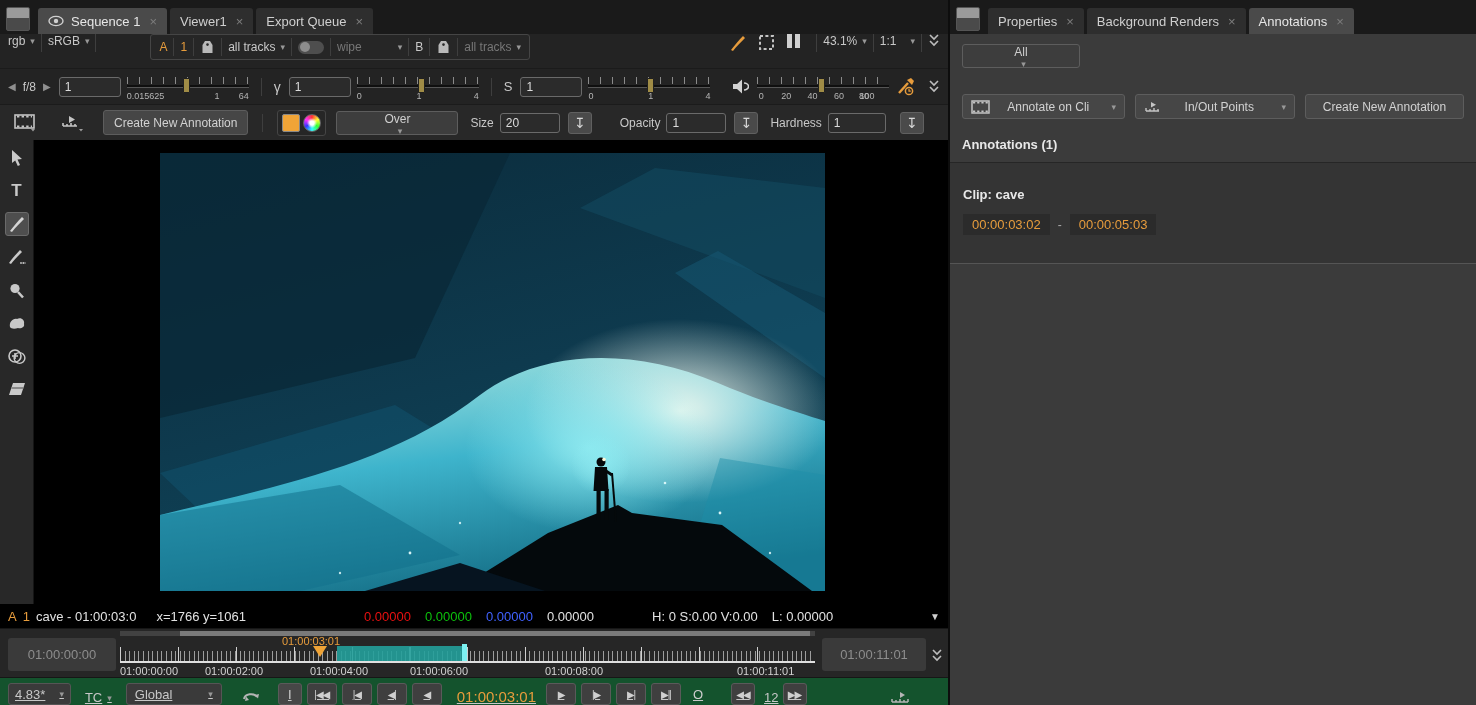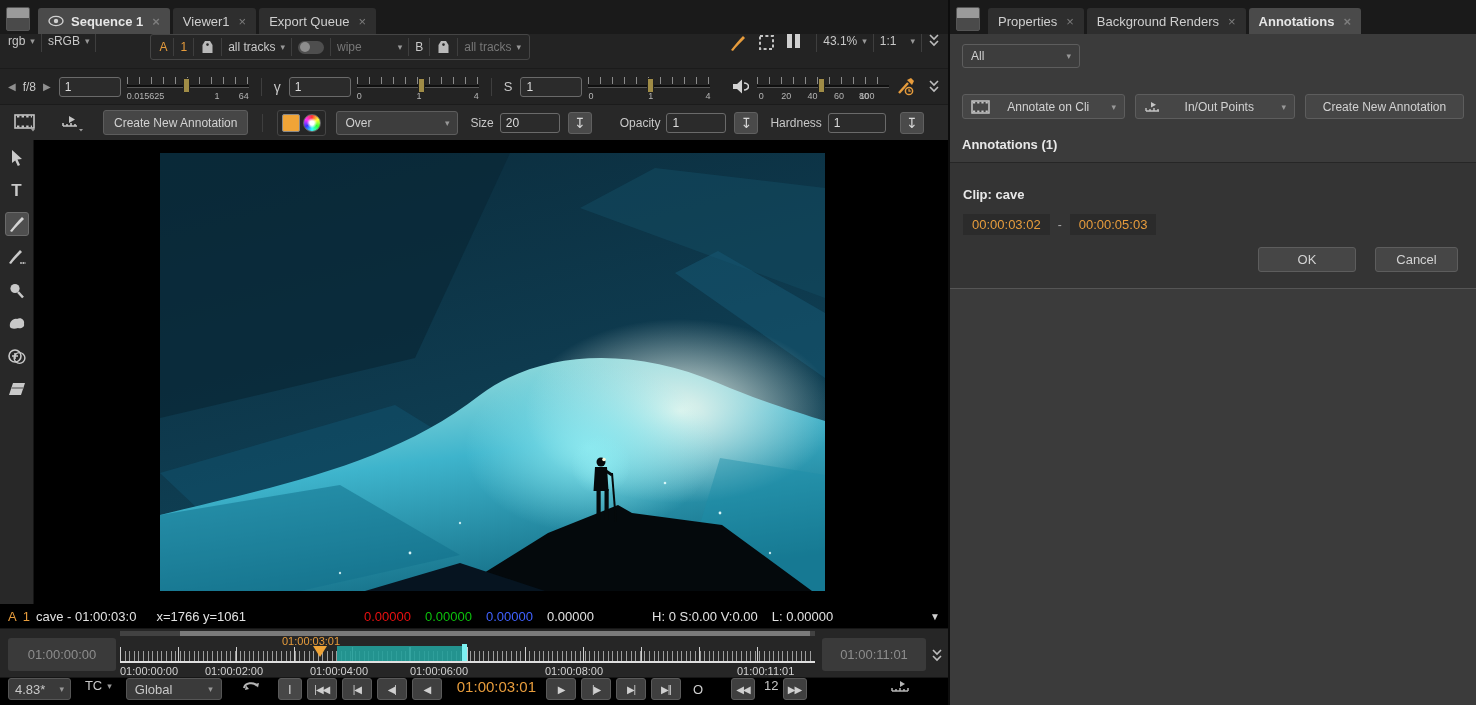--- a/index.html
+++ b/index.html
@@ -9,21 +9,21 @@
   .col-left { width:948px; display:flex; flex-direction:column; background:#232323; }
   .col-gap { width:2px; background:#0d0d0d; }
   .col-right { width:526px; display:flex; flex-direction:column; background:#3b3b3b; }
 
   
   .tabstrip { height:34px; background:#1a1a1a; display:flex; align-items:flex-end; padding:0 0 0 4px; flex:none; }
   .pane-icon { width:24px; height:24px; margin:0 8px 3px 2px; border:1px solid #555; border-radius:2px;
      background:linear-gradient(180deg,#9a9a9a 0 45%,#4a4a4a 45%); }
   .tab { height:26px; display:flex; align-items:center; padding:0 10px; margin-right:3px;
      background:#2e2e2e; border-radius:3px 3px 0 0; color:#cfcfcf; font-size:13px; white-space:nowrap; }
-  .tab.active { background:#4a4a4a; color:#e6e6e6;font-weight:bold; }
+  .tab.active { background:#4a4a4a; color:#e6e6e6; }
   .tab .close { color:#7d7d7d; margin-left:9px; font-size:13px; }
   .eye { margin-right:7px; display:inline-flex; }
   .sep { width:1px; height:18px; background:#3e3e3e; margin:0 6px; flex:none; }
   .caret { color:#989898; font-size:9px; margin-left:5px; }
   .dd { display:flex; align-items:center; }
   .btn { background:#464646; border:1px solid #5d5d5d; border-radius:3px; color:#d2d2d2;
      display:inline-flex; align-items:center; justify-content:center; height:25px; padding:0 10px; white-space:nowrap; }
   .ifield { background:#2b2b2b; border:1px solid #6a6a6a; border-radius:3px; color:#dcdcdc;
      height:20px; padding:0 5px; font-size:12px; font-family:"Liberation Sans",sans-serif; }
   .chev2 { display:inline-flex; }
@@ -43,21 +43,21 @@
      background:repeating-linear-gradient(90deg,#8a8a8a 0 1px,transparent 1px 12px); }
   .mini-slider .track { position:absolute; left:0; right:0; top:11px; height:3px; background:#0f0f0f; border-bottom:1px solid #555; }
   .mini-slider .handle { position:absolute; top:4px; width:7px; height:15px; background:#a08c46; border:1px solid #202020; border-radius:1px; }
   .mini-slider .lab { position:absolute; top:17px; font-size:9px; color:#b5b5b5; white-space:nowrap; }
 
   .swatch { width:18px; height:18px; border:1px solid #888; border-radius:2px; background:#f0a437; }
   .wheel { width:18px; height:18px; border-radius:50%; border:1px solid #666;
      background:radial-gradient(circle,#fff 0 18%,transparent 45%),
      conic-gradient(#f33,#ff3,#3f3,#3ff,#33f,#f3f,#f33); }
   .select { background:#3d3d3d; border:1px solid #5d5d5d; border-radius:3px; height:24px;
-     display:flex; align-items:center; padding:0 8px; color:#cfcfcf; }
+     display:flex; align-items:center; padding:0 8px; color:#cfcfcf;flex-direction:column; }
   .dl-btn { width:24px; height:22px; background:#4a4a4a; border:1px solid #606060; border-radius:3px;
      display:flex; align-items:center; justify-content:center; color:#d8d8d8; font-size:14px; }
 
   
   .viewer-body { flex:1; display:flex; min-height:0; }
   .toolrail { width:34px; background:#282828; border-right:1px solid #151515; display:flex; flex-direction:column; align-items:center; padding-top:6px; gap:9px; flex:none; }
   .tool { width:24px; height:24px; display:flex; align-items:center; justify-content:center; border-radius:3px; color:#c4c4c4; }
   .tool.active { background:#4e4e4e; border:1px solid #6a6a6a; }
   .canvas { flex:1; background:#000; position:relative; overflow:hidden; }
   .cave { position:absolute; left:126px; top:13px; width:665px; height:438px; }
@@ -80,21 +80,21 @@
   .playhead { position:absolute; left:193px; top:17px; width:0; height:0;
      border-left:7px solid transparent; border-right:7px solid transparent; border-top:11px solid #f0a437; }
   .ticks-minor { position:absolute; left:0; right:0; top:22px; height:10px;
      background:repeating-linear-gradient(90deg,#9d9d9d 0 1px,transparent 1px 4.6px); }
   .ticks-major { position:absolute; left:0; right:0; top:18px; height:14px;
      background:repeating-linear-gradient(90deg,#cfcfcf 0 1px,transparent 1px 57.9px); }
   .baseline { position:absolute; left:0; right:0; top:32px; height:2px; background:#e0e0e0; }
   .t-lab { position:absolute; top:36px; font-size:11px; color:#d2d2d2; white-space:nowrap; }
 
   
-  .transport { height:28px; background:#000000; display:flex; align-items:flex-start; padding:0 8px; flex:none; border-top:1px solid #161616; }
+  .transport { height:28px; background:#14532d; display:flex; align-items:flex-end; padding:0 8px; flex:none; border-top:1px solid #161616;text-decoration:underline; }
   .tbtn { background:#3f3f3f; border:1px solid #5a5a5a; border-radius:3px; height:22px; min-width:30px;
      display:flex; align-items:center; justify-content:center; color:#cfcfcf; font-size:10px; margin-right:5px; letter-spacing:-1px; }
   .tbtn.sm { min-width:24px; }
   .tc-cur { color:#e79c3c; font-size:15px; margin:0 10px; white-space:nowrap; }
 
   
   .rp-body { flex:1; display:flex; flex-direction:column; background:#3b3b3b; }
   .rp-filter { margin:10px 0 0 12px; width:118px; justify-content:space-between; }
   .rp-btnrow { display:flex; align-items:center; margin:26px 12px 0 12px; gap:10px; }
   .rp-heading { margin:18px 0 10px 12px; font-weight:bold; font-size:13px; color:#e8e8e8; }
@@ -601,26 +601,18 @@
 
       <div class="rp-heading">Annotations (1)</div>
 
       <div class="ann-card">
         <div class="clip-title">Clip: cave</div>
         <div class="tc-row">
           <span class="tc-chip">00:00:03:02</span>
           <span style="color:#aaa">-</span>
           <span class="tc-chip">00:00:05:03</span>
         </div>
-        <div class="card-actions">
-          <div class="btn" style="width:98px">
-              <span>OK</span>
-            </div>
-          <div class="btn" style="width:83px;margin-right:5px">
-              <span>Cancel</span>
-            </div>
-        </div>
       </div>
 
       <div style="flex:1"></div>
     </div>
   </div>
 </div>
 
 </body></html>

